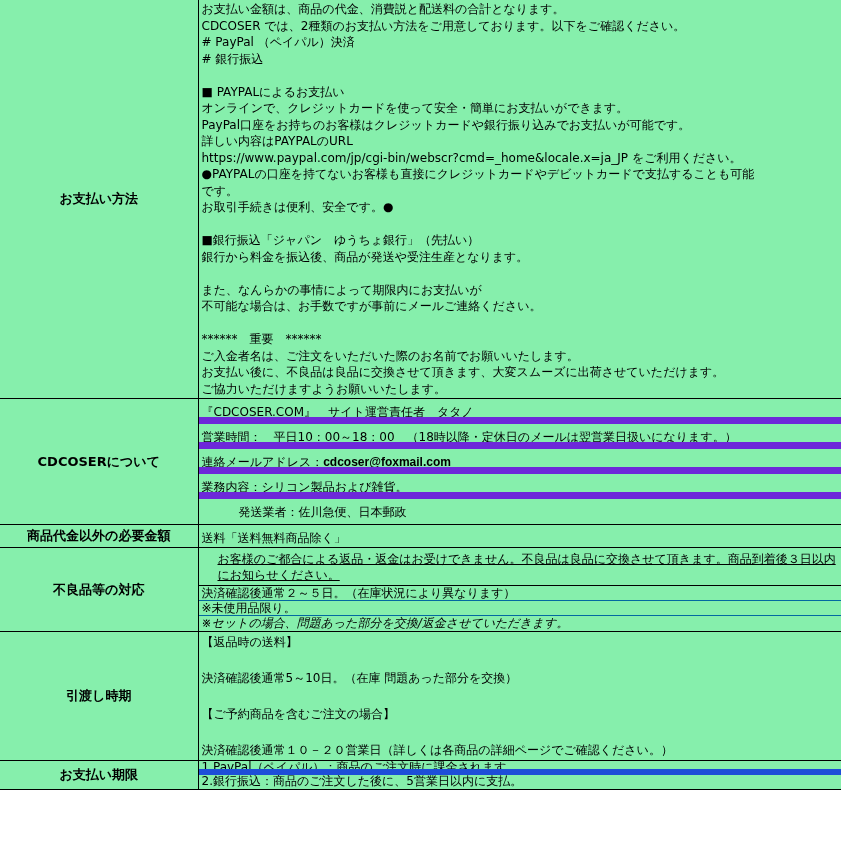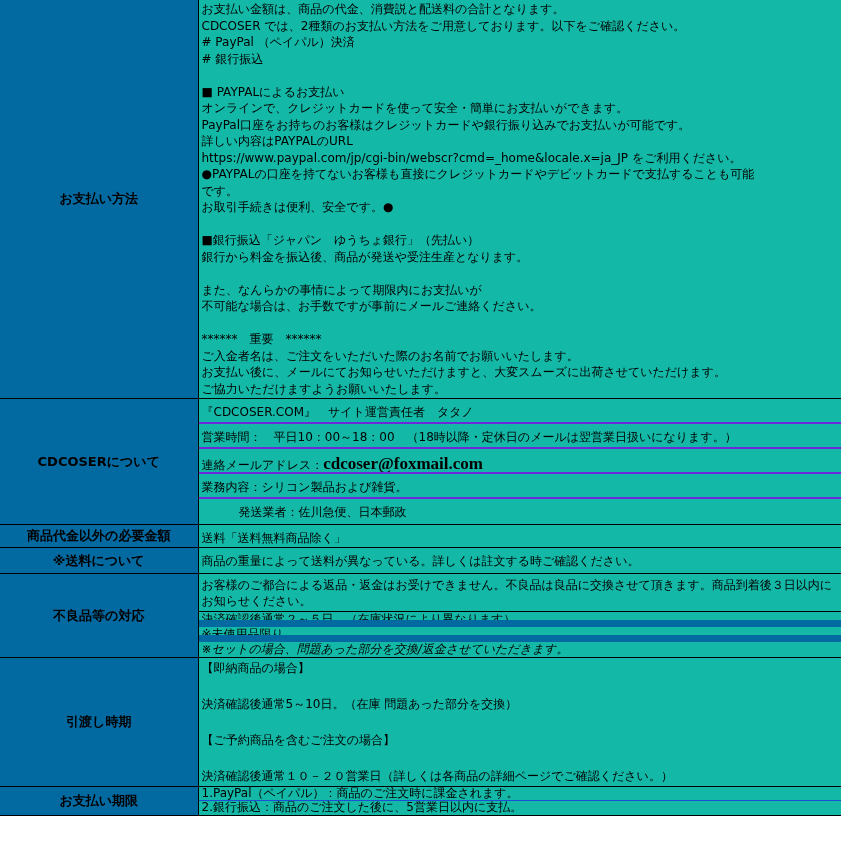--- a/index.html
+++ b/index.html
@@ -6,49 +6,49 @@
   html,body { background:#ffffff; }
   body {
     width:841px;
     font-family:"DejaVu Sans", sans-serif;
     color:#000000;
     font-size:12px;
   }
   table.shop { width:841px; border-collapse:collapse; table-layout:fixed; }
   col.hdrcol { width:198px; }
   th.hdr {
-    background:#0369a1;
+    background:#86efac;
     font-weight:bold;
     font-size:13px;
     text-align:center;
     vertical-align:middle;
     border:1px solid #000;
     border-left:none;
     padding:0 4px;
   }
   td.cnt {
-    background:#14b8a6;
+    background:#86efac;
     vertical-align:top;
     font-size:12px;
     border:1px solid #000;
     border-right:none;
     padding:0;
   }
   tr.first th, tr.first td { border-top:none; }
   .pad { padding:1px 3px; }
   .l16 { line-height:16.5px; min-height:16.5px; white-space:pre-wrap; }
   .l18 { line-height:18px; min-height:18px; white-space:pre-wrap; }
-  .about-sub { height:25px; padding:5px 3px 0 3px; border-bottom:2px solid #6d28d9; overflow:hidden; }
+  .about-sub { height:25px; padding:5px 3px 0 3px; border-bottom:7px solid #6d28d9; overflow:hidden; }
   .about-sub:last-child { border-bottom:none;padding-left:40px; }
-  .email { font-weight:bold; font-family:Liberation Serif, serif; font-size:17px; }
+  .email { font-weight:bold; font-family:Liberation Sans, sans-serif; font-size:12px; }
   .single { padding:5px 3px 0 3px; overflow:hidden; }
-  .def-sub1 { padding:3px 3px 2px 3px; line-height:16px; border-bottom:1px solid #000; }
-  .def-sub  { height:15px; line-height:13px; padding:1px 3px 0 3px; border-bottom:7px solid #0369a1; overflow:hidden; }
+  .def-sub1 { padding:3px 3px 2px 19px; line-height:16px; border-bottom:1px solid #000;text-decoration:underline; }
+  .def-sub  { height:15px; line-height:13px; padding:1px 3px 0 3px; border-bottom:1px solid #0369a1; overflow:hidden; }
   .def-sub:last-child { border-bottom:none;font-style:italic; }
-  .pay-sub { height:14px; line-height:13px; padding:0 3px; border-bottom:1px solid #1d4ed8; overflow:hidden; }
+  .pay-sub { height:14px; line-height:13px; padding:0 3px; border-bottom:6px solid #1d4ed8; overflow:hidden; }
   .pay-sub:last-child { border-bottom:none; }
   .h25 { height:15px; }
   .h26 { height:26px; }
 </style>
 </head>
 <body>
 
 <table class="shop">
   <colgroup>
       <col class="hdrcol">
@@ -75,21 +75,21 @@
         <div class="l16">お取引手続きは便利、安全です。●</div>
         <div class="l16"></div>
         <div class="l16">■銀行振込「ジャパン　ゆうちょ銀行」（先払い）</div>
         <div class="l16">銀行から料金を振込後、商品が発送や受注生産となります。</div>
         <div class="l16"></div>
         <div class="l16">また、なんらかの事情によって期限内にお支払いが</div>
         <div class="l16">不可能な場合は、お手数ですが事前にメールご連絡ください。</div>
         <div class="l16"></div>
         <div class="l16">******　重要　******</div>
         <div class="l16">ご入金者名は、ご注文をいただいた際のお名前でお願いいたします。</div>
-        <div class="l16">お支払い後に、メールにてお知らせいただけますと、大変スムーズに出荷させていただけます。</div>
+        <div class="l16">お支払い後に、不良品は良品に交換させて頂きます、大変スムーズに出荷させていただけます。</div>
         <div class="l16">ご協力いただけますようお願いいたします。</div>
       </div>
     </td>
   </tr>
 
   <tr>
     <th class="hdr">CDCOSERについて</th>
     <td class="cnt">
       <div class="about-sub">『CDCOSER.COM』　サイト運営責任者　タタノ</div>
       <div class="about-sub">営業時間：　平日10：00～18：00　（18時以降・定休日のメールは翌営業日扱いになります。）</div>
@@ -101,42 +101,36 @@
     </td>
   </tr>
 
   <tr>
     <th class="hdr">商品代金以外の必要金額</th>
     <td class="cnt h25">
       <div class="single">送料「送料無料商品除く」</div>
     </td>
   </tr>
 
-  <tr>
-    <th class="hdr">※送料について</th>
-    <td class="cnt h26">
-      <div class="single">商品の重量によって送料が異なっている。詳しくは註文する時ご確認ください。</div>
-    </td>
-  </tr>
 
   <tr>
     <th class="hdr">不良品等の対応</th>
     <td class="cnt">
       <div class="def-sub1">お客様のご都合による返品・返金はお受けできません。不良品は良品に交換させて頂きます。商品到着後３日以内にお知らせください。</div>
       <div class="def-sub">決済確認後通常２～５日。（在庫状況により異なります）</div>
       <div class="def-sub">※未使用品限り。</div>
       <div class="def-sub">※セットの場合、問題あった部分を交換/返金させていただきます。</div>
     </td>
   </tr>
 
   <tr>
     <th class="hdr">引渡し時期</th>
     <td class="cnt">
       <div class="pad">
-        <div class="l18">【即納商品の場合】</div>
+        <div class="l18">【返品時の送料】</div>
         <div class="l18"></div>
         <div class="l18">決済確認後通常5～10日。（在庫 問題あった部分を交換）</div>
         <div class="l18"></div>
         <div class="l18">【ご予約商品を含むご注文の場合】</div>
         <div class="l18"></div>
         <div class="l18">決済確認後通常１０－２０営業日（詳しくは各商品の詳細ページでご確認ください。）</div>
       </div>
     </td>
   </tr>
 

